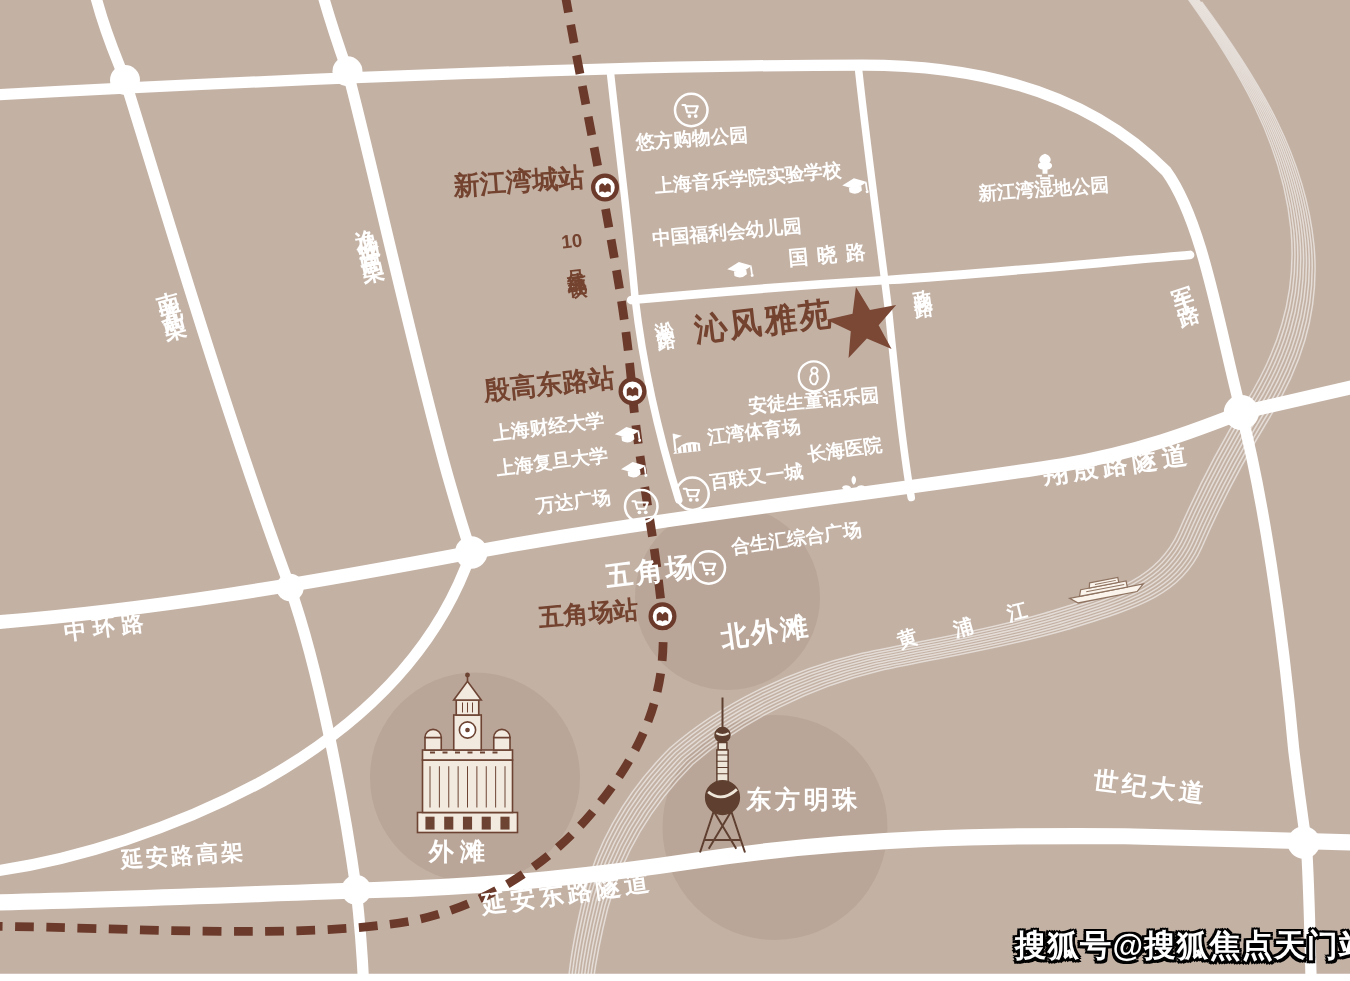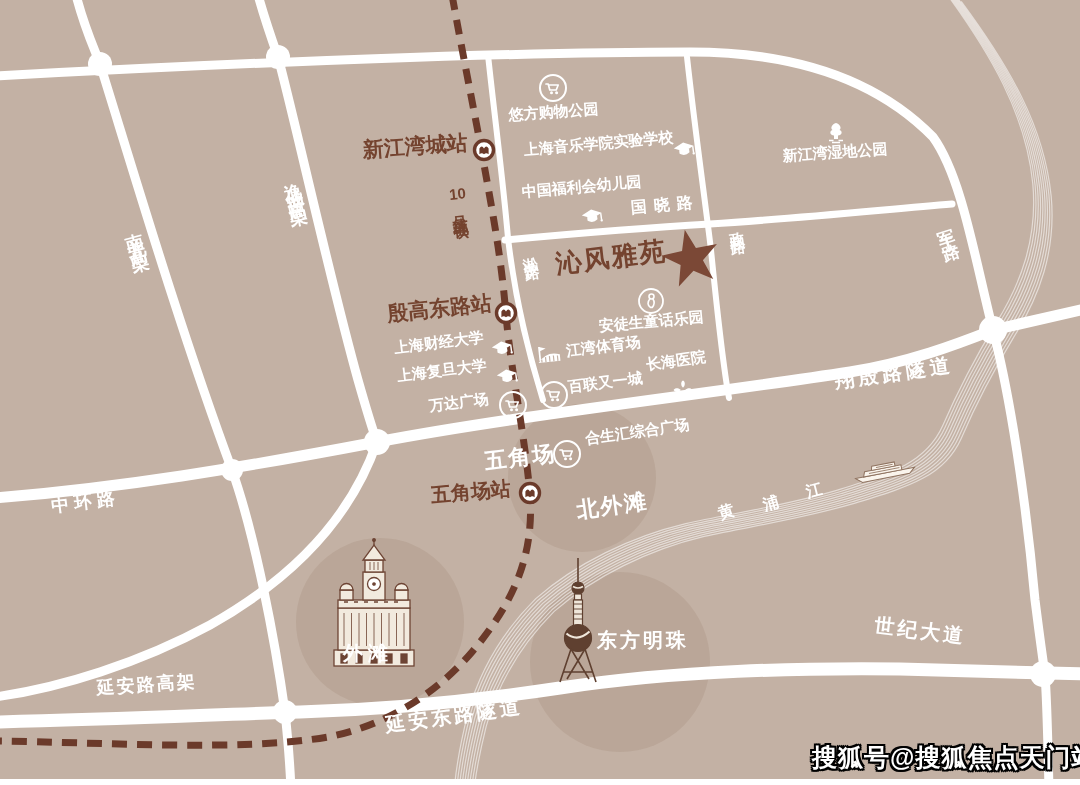--- a/index.html
+++ b/index.html
@@ -210,21 +210,21 @@
 <div class="lbl w v" style="left:930px;top:221px;font-size:17px;letter-spacing:7px;transform:rotate(-18deg)">军工路</div>
 <div class="lbl w" style="left:630px;top:199px;font-size:16px;letter-spacing:7px;transform:rotate(-5deg)">国晓路</div>
 <div class="lbl w" style="left:50px;top:496px;font-size:18px;letter-spacing:5px;transform:rotate(-7deg)">中环路</div>
 <div class="lbl w" style="left:833px;top:370px;font-size:20px;letter-spacing:4px;transform:rotate(-8deg)">翔殷路隧道</div>
 <div class="lbl w" style="left:96px;top:678px;font-size:18px;letter-spacing:2px;transform:rotate(-4deg)">延安路高架</div>
 <div class="lbl w" style="left:384px;top:714px;font-size:20px;letter-spacing:3px;transform:rotate(-8deg)">延安东路隧道</div>
 <div class="lbl w" style="left:876px;top:614px;font-size:20px;letter-spacing:3px;transform:rotate(7deg)">世纪大道</div>
 
 <div class="lbl w" style="left:483px;top:449px;font-size:22px;letter-spacing:2px;transform:rotate(-7deg)">五角场</div>
 <div class="lbl w" style="left:575px;top:498px;font-size:22px;letter-spacing:2px;transform:rotate(-8deg)">北外滩</div>
-<div class="lbl w" style="left:343px;top:642px;font-size:20px;letter-spacing:5px">外滩</div>
+<div class="lbl w" style="left:343px;top:671px;font-size:20px;letter-spacing:5px">外滩</div>
 <div class="lbl w" style="left:597px;top:629px;font-size:20px;letter-spacing:3px">东方明珠</div>
 
 <div class="lbl w" style="left:716px;top:506px;font-size:16px;transform:rotate(-18deg)">黄</div>
 <div class="lbl w" style="left:761px;top:497px;font-size:16px;transform:rotate(-16deg)">浦</div>
 <div class="lbl w" style="left:804px;top:484px;font-size:16px;transform:rotate(-14deg)">江</div>
 
 <div class="lbl wm" style="left:812px;top:743px">搜狐号@搜狐焦点天门站</div>
 
 </div>
 

